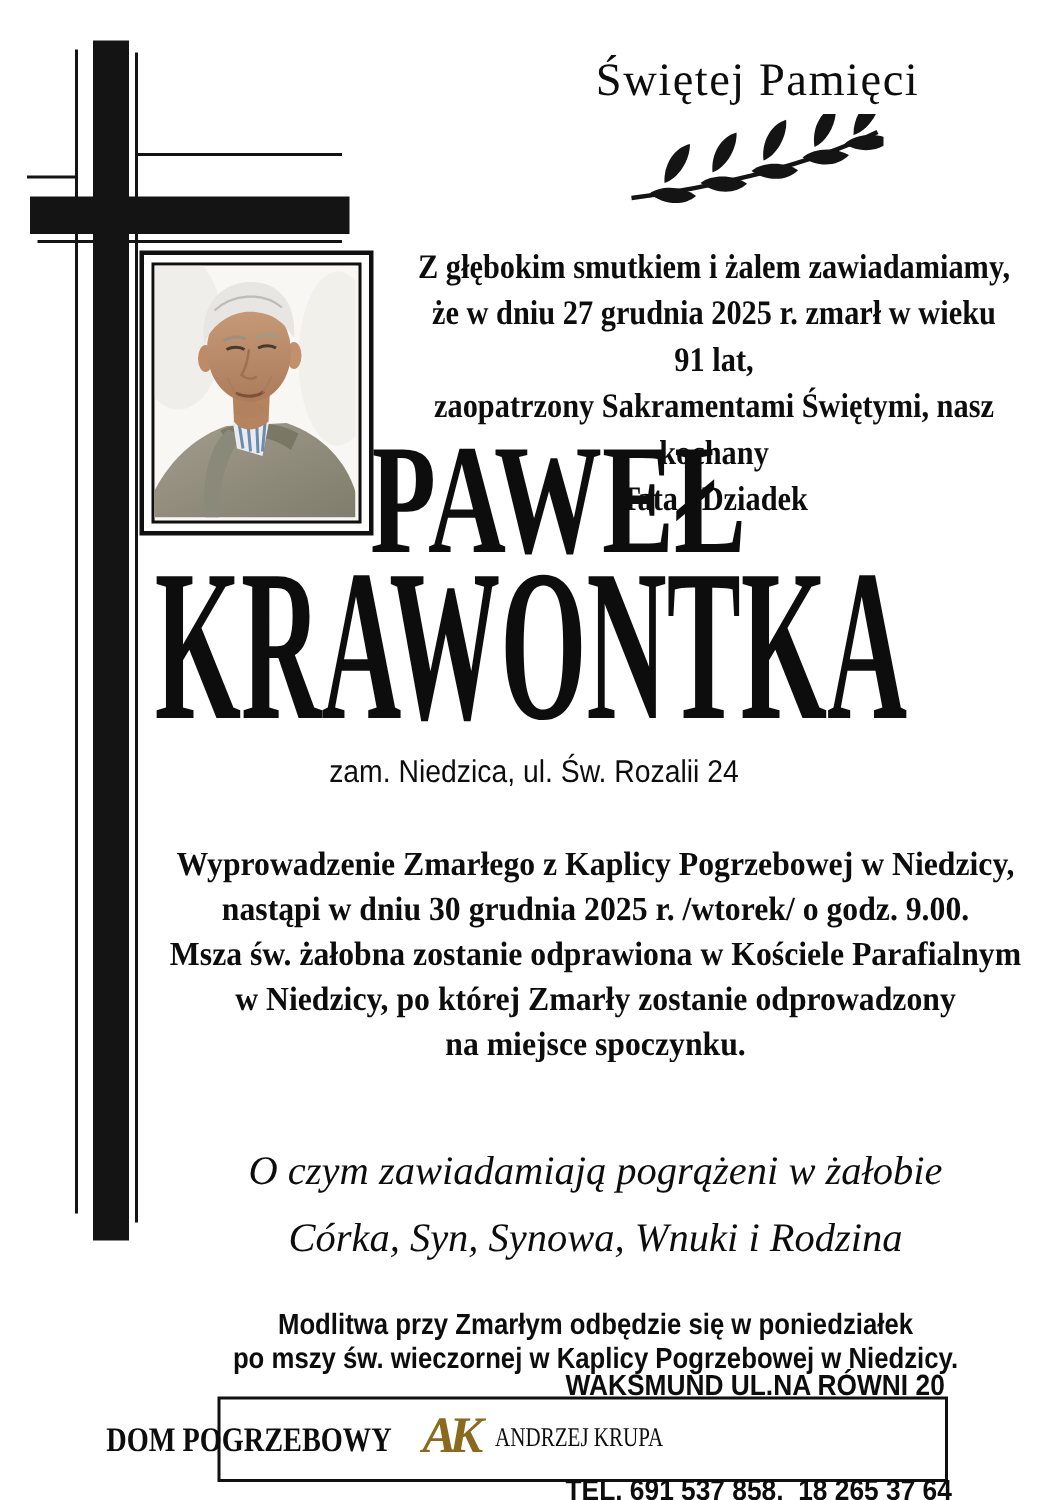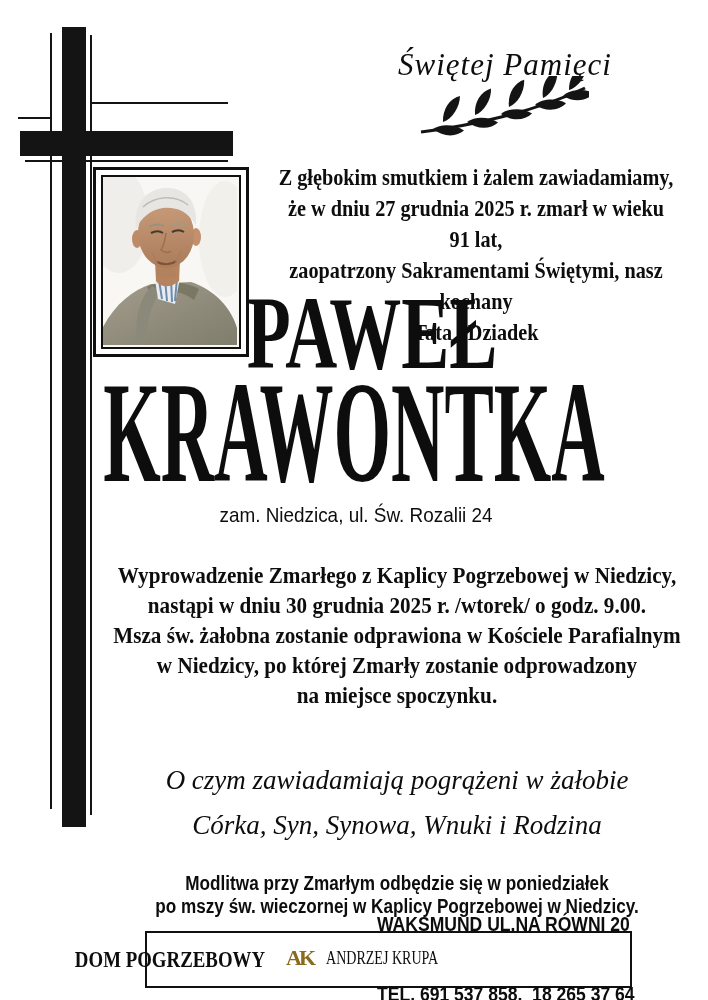--- a/index.html
+++ b/index.html
@@ -16,22 +16,22 @@
   .thin-h-right-top{left:91px;top:102px;width:137px;height:2px;}
   .thin-h-left-top{left:18px;top:117px;width:33px;height:2px;}
   .thin-h-bottom{left:25px;top:160px;width:203px;height:2px;}
 
   
   .photo-frame{left:93px;top:167px;width:156px;height:190px;border:3px solid #101010;
                padding:5px;background:#fff;box-sizing:border-box;z-index:3;}
   .photo-inner{width:100%;height:100%;border:2px solid #101010;box-sizing:border-box;overflow:hidden;background:#f8f7f4;}
   .photo-inner svg{display:block;}
 
-  .header-title{left:350px;top:36px;width:310px;text-align:center;font-style:italic;
-                font-size:31px;letter-spacing:1px;line-height:34px;margin-top:12px;}
+  .header-title{left:350px;top:36px;width:310px;text-align:center;
+                font-size:31px;letter-spacing:1px;line-height:34px;}
   .laurel{left:417px;top:76px;width:172px;height:60px;}
 
   .intro{left:250px;top:162px;width:452px;text-align:center;font-weight:bold;
          font-size:23px;line-height:31px;transform:scaleX(0.88);}
   .name-first{left:36px;top:281px;width:672px;text-align:center;font-weight:bold;
               font-size:72px;line-height:72px;transform:scaleY(1.45);transform-origin:50% 0;white-space:nowrap;}
   .name-last{left:0;top:360px;width:708px;text-align:center;font-weight:bold;
              font-size:74px;line-height:74px;transform:scaleY(1.95);transform-origin:50% 0;white-space:nowrap;}
   .address{left:30px;top:503px;width:652px;text-align:center;
            font-family:"Liberation Sans",sans-serif;font-size:21px;transform:scaleX(0.9);}
@@ -41,21 +41,21 @@
   .mourners{left:91px;top:810px;width:612px;text-align:center;font-style:italic;font-size:27px;}
   .prayer{left:91px;top:872px;width:612px;text-align:center;font-weight:bold;
           font-family:"Liberation Sans",sans-serif;font-size:19.5px;line-height:22.5px;transform:scaleX(0.88);}
 
   
   .footer-box{left:145px;top:931px;width:487px;height:57px;border:2px solid #101010;
               box-sizing:border-box;display:flex;align-items:center;background:#fff;z-index:2;}
   .footer-left{width:230px;display:flex;flex-direction:row;align-items:center;justify-content:center;}
   .company{font-weight:bold;font-size:23px;line-height:24px;transform:scaleX(0.82);white-space:nowrap;}
   .owner-row{display:flex;align-items:center;margin-top:-3px;}
-  .ak{font-weight:bold;font-size:22px;line-height:28px;
+  .ak{font-style:italic;font-weight:bold;font-size:34px;line-height:28px;
       letter-spacing:-0.14em;margin-right:13px;}
   .owner{font-size:18px;transform:scaleX(0.78);transform-origin:left center;white-space:nowrap;}
   .footer-right{flex:1;font-family:"Liberation Sans",sans-serif;font-weight:bold;
                 font-size:19.5px;line-height:23.5px;transform:scaleX(0.9);transform-origin:left center;white-space:pre;}
 </style>
 </head>
 <body>
 
 <div id="poster">
 

